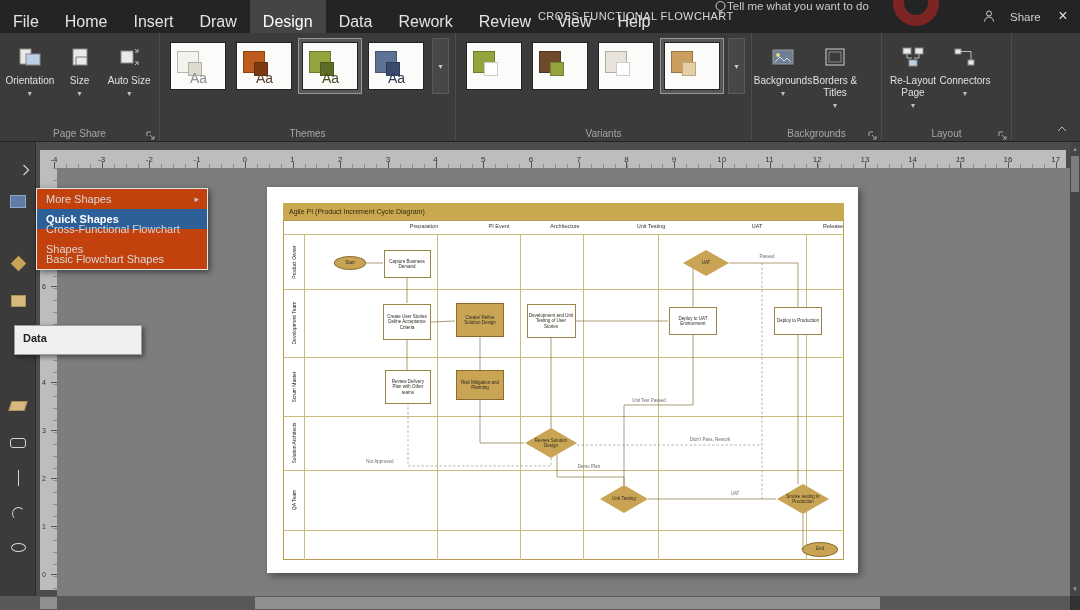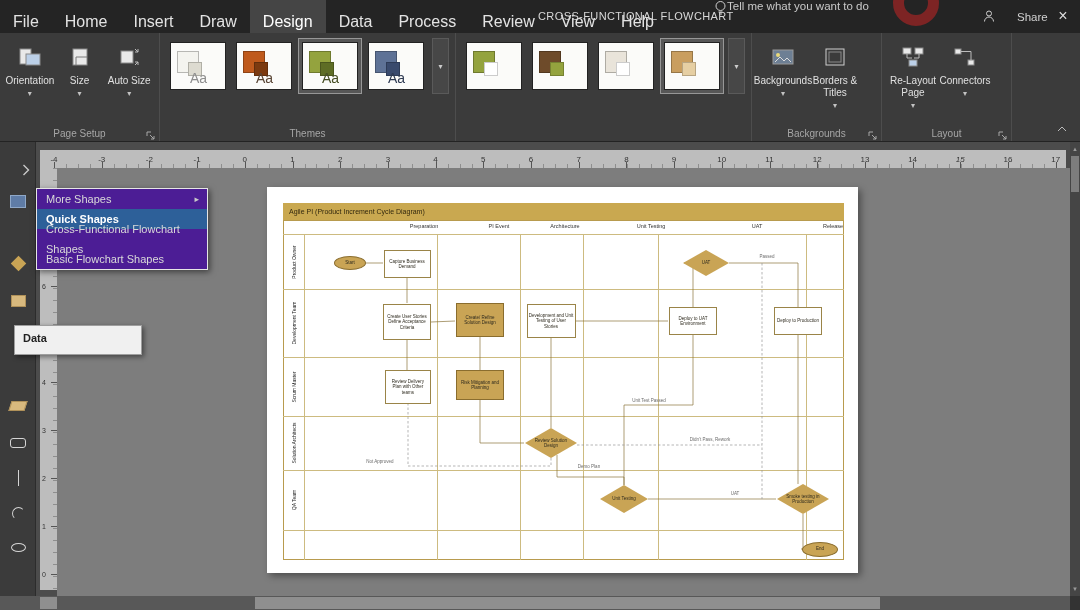--- a/index.html
+++ b/index.html
@@ -6,21 +6,21 @@
   html,body{width:1080px;height:610px;overflow:hidden;background:#3b3b3b;
     font-family:"Liberation Sans",sans-serif}
   
   .tabbar{position:absolute;left:0;top:0;width:1080px;height:33px;background:#242424;z-index:40}
   .tabs{display:flex;height:33px}
   .tab{padding:5px 13px;line-height:33px;font-size:16px;color:#e3e3e3;cursor:default;white-space:nowrap}
   .tab.active{background:#454545;color:#fff}
   .doc-title{position:absolute;left:538px;top:0;line-height:33px;font-size:11px;color:#d8d8d8;letter-spacing:.4px}
   .tellme{position:absolute;left:714px;top:0;height:44px;display:flex;align-items:flex-start;font-size:11.5px;color:#c9c9c9}
   .red-ring{position:absolute;left:893px;top:-20px;width:46px;height:46px;border-radius:50%;border:11px solid #7d2424}
-  .share{position:absolute;left:982px;top:0;height:33px;display:flex;align-items:center;gap:21px;font-size:11.5px;color:#d0d0d0}
+  .share{position:absolute;left:982px;top:0;height:33px;display:flex;align-items:center;gap:14px;font-size:11.5px;color:#d0d0d0}
   .close-btn{position:absolute;left:1046px;top:0;width:34px;height:33px;text-align:center;line-height:31px;font-size:16px;color:#ddd}
   
   .ribbon{position:absolute;left:0;top:33px;width:1080px;height:109px;background:#3b3b3b;border-bottom:1px solid #232323;z-index:30}
   .rgroup{position:absolute;top:0;height:108px;border-right:1px solid #4d4d4d}
   .grow{display:flex;padding:3px 5px;align-items:flex-start}
   .g-label{position:absolute;bottom:2px;left:0;right:0;text-align:center;font-size:10px;color:#a6a6a6}
   .launcher{position:absolute;right:3px;bottom:4px;width:10px;height:10px}
   .rbtn{display:flex;flex-direction:column;align-items:center;padding-top:7px;width:52px;height:90px;color:#e0e0e0;font-size:10px;text-align:center;line-height:1.2;cursor:default}
   .rbtn .ric{height:28px;display:flex;align-items:center;justify-content:center;margin-bottom:4px}
   .caret{font-size:8px;color:#c2c2c2;margin-top:2px}
@@ -52,21 +52,21 @@
   .stencil-slot{position:absolute;left:0;width:36px;height:26px;display:flex;align-items:center;justify-content:center}
   .st-window{width:16px;height:13px;background:#5f7ca6;border:1px solid #8fa8c8}
   .st-diamond{width:11px;height:11px;background:#c9a455;transform:rotate(45deg)}
   .st-square{width:15px;height:12px;background:#d8b97e;border:1px solid #b09159}
   .st-parallelogram{width:16px;height:10px;background:#d8b97e;border:1px solid #b09159;transform:skewX(-18deg)}
   .st-rounded-rectangle{width:16px;height:10px;border:1px solid #d5d5d5;border-radius:3px}
   .st-line{width:1px;height:16px;background:#d5d5d5}
   .st-arc{width:13px;height:13px;border:1px solid transparent;border-top-color:#d5d5d5;border-left-color:#d5d5d5;border-radius:50%}
   .st-ellipse{width:15px;height:9px;border:1px solid #d5d5d5;border-radius:50%}
   
-  .ctx-menu{position:absolute;left:36px;top:46px;width:172px;background:#4c1d95;border:1px solid #e6e6e6;z-index:20;box-shadow:2px 2px 6px rgba(0,0,0,.5)}
+  .ctx-menu{position:absolute;left:36px;top:46px;width:172px;background:#c2410c;border:1px solid #e6e6e6;z-index:20;box-shadow:2px 2px 6px rgba(0,0,0,.5)}
   .ctx-item{height:20px;line-height:20px;padding:0 8px 0 9px;font-size:11px;color:#d9d9d9;display:flex;justify-content:space-between;align-items:center}
   .ctx-item.hl{background:#2d6099;color:#fff;font-weight:bold}
   .sub-arrow{color:#c9c9c9;font-size:9px}
   .tooltip{position:absolute;left:14px;top:183px;width:128px;background:#f0f0f0;border:1px solid #9e9e9e;box-shadow:2px 2px 5px rgba(0,0,0,.45);z-index:25;padding:6px 8px}
   .tt-title{font-size:11px;font-weight:bold;color:#222;margin-bottom:4px}
   .tt-body{font-size:10.5px;color:#444;line-height:1.35}
   
   .vscroll{position:absolute;right:0;top:0;width:10px;height:454px;background:#454545;z-index:6}
   .vthumb{position:absolute;left:1px;top:14px;width:8px;height:36px;background:#7d7d7d}
   .varrow{position:absolute;left:0;width:10px;height:12px;color:#9a9a9a;font-size:6px;text-align:center;line-height:12px}
@@ -96,21 +96,21 @@
 <body>
 
 <div class="tabbar">
   <div class="tabs">
       <div class="tab">File</div>
       <div class="tab">Home</div>
       <div class="tab">Insert</div>
       <div class="tab">Draw</div>
       <div class="tab active">Design</div>
       <div class="tab">Data</div>
-      <div class="tab">Process</div>
+      <div class="tab">Rework</div>
       <div class="tab">Review</div>
       <div class="tab">View</div>
       <div class="tab">Help</div>
     </div>
   <div class="doc-title">CROSS-FUNCTIONAL FLOWCHART</div>
   <div class="red-ring"></div>
   <div class="tellme">
     <span><svg width="13" height="16">
           <circle cx="6.5" cy="6" r="4.5" fill="none" stroke="#cfcfcf"></circle>
           <path d="M4.5 12 h4 M5 14 h3" stroke="#cfcfcf" fill="none"></path>
@@ -154,21 +154,21 @@
           <span class="ric">
             <svg width="24" height="22">
               <rect x="4" y="5" width="12" height="12" fill="#e9e9e9" stroke="#8a8a8a"></rect>
               <path d="M18 3 l3 3 M21 3 v3 h-3 M18 19 l3 -3 M21 19 v-3 h-3" stroke="#bcbcbc" fill="none"></path>
             </svg>
           </span>
           <span class="rlabel">Auto Size</span>
           <span class="caret">▾</span>
         </div>
       </div>
-    <div class="g-label">Page Setup</div>
+    <div class="g-label">Page Share</div>
     <div class="launcher"><svg width="10" height="10">
           <path d="M1 1 h4 M1 1 v4 M4 4 l4 4 M8 5 v3 h-3" stroke="#a8a8a8" fill="none"></path>
         </svg></div>
   </div>
   <div class="rgroup" style="left:160px;width:296px">
     <div class="grow">
         <div class="thumb">
           <div class="tcard">
             <div class="sq1" style="background: rgb(244, 244, 239);"></div>
             <div class="sq2" style="background: rgb(221, 219, 208);"></div>
@@ -221,20 +221,21 @@
           </div>
         </div>
         <div class="thumb selected">
           <div class="tcard">
             <div class="sq1" style="background: rgb(201, 158, 95);"></div>
             <div class="sq2" style="background: rgb(230, 207, 163);"></div>
           </div>
         </div>
         <div class="more-btn">▾</div>
       </div>
+    <div class="g-label">Variants</div>
   </div>
   <div class="rgroup" style="left:752px;width:130px">
     <div class="grow">
         <div class="rbtn">
           <span class="ric">
             <svg width="24" height="22">
               <rect x="2" y="4" width="20" height="14" fill="#6d7f94" stroke="#9a9a9a"></rect>
               <circle cx="7" cy="9" r="2" fill="#e8d87a"></circle>
               <path d="M4 16 l5 -5 4 4 3 -3 4 4" stroke="#dcdcdc" fill="none"></path>
             </svg>

